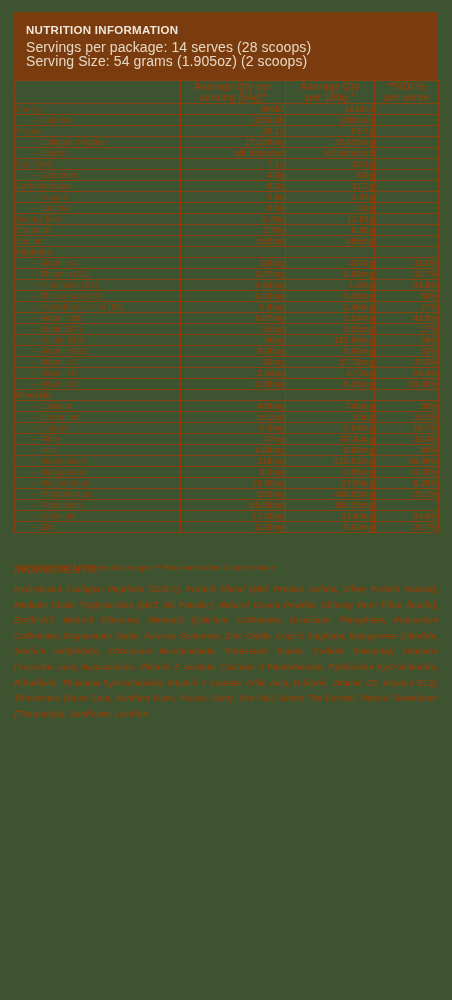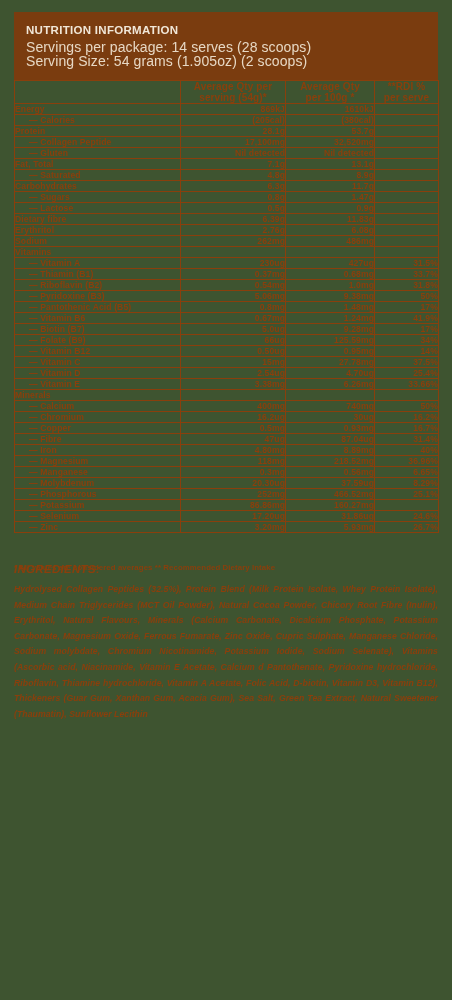--- a/index.html
+++ b/index.html
@@ -59,21 +59,21 @@
     text-align:center;
     line-height:11px;
     padding:7px 5px 8px 5px;
     letter-spacing:.1px;
   }
   th.hblank{border:1px solid #8a3f0c;}
 
   td.nm{
     color:#8a3f0c;
     font-size:8.6px;
-    font-weight:bold;
+    font-weight:normal;
     padding:1.6px 0 1.6px 8px;
     border-left:1px solid #8a3f0c;
     border-right:1px solid #8a3f0c;
     border-top:0;border-bottom:0;
     letter-spacing:.1px;
     white-space:nowrap;
   }
   td.nm.sub{padding-left:14px;}
   td.v{
     color:#8a3f0c;
@@ -253,21 +253,21 @@
             <td class="v">0.68mg</td>
             <td class="v">33.7%</td>
           </tr>
           <tr>
             <td class="nm sub">— Riboflavin (B2)</td>
             <td class="v">0.54mg</td>
             <td class="v">1.0mg</td>
             <td class="v">31.8%</td>
           </tr>
           <tr>
-            <td class="nm sub">— Pyridoxine (B3)</td>
+            <td class="nm sub">— Thickeners (B3)</td>
             <td class="v">5.06mg</td>
             <td class="v">9.38mg</td>
             <td class="v">50%</td>
           </tr>
           <tr>
             <td class="nm sub">— Pantothenic Acid (B5)</td>
             <td class="v">0.8mg</td>
             <td class="v">1.48mg</td>
             <td class="v">17%</td>
           </tr>
@@ -286,21 +286,21 @@
           <tr>
             <td class="nm sub">— Folate (B9)</td>
             <td class="v">66ug</td>
             <td class="v">125.59mg</td>
             <td class="v">34%</td>
           </tr>
           <tr>
             <td class="nm sub">— Vitamin B12</td>
             <td class="v">0.50ug</td>
             <td class="v">0.95mg</td>
-            <td class="v">14%</td>
+            <td class="v">32%</td>
           </tr>
           <tr>
             <td class="nm sub">— Vitamin C</td>
             <td class="v">15mg</td>
             <td class="v">27.78mg</td>
             <td class="v">37.5%</td>
           </tr>
           <tr>
             <td class="nm sub">— Vitamin D</td>
             <td class="v">2.54ug</td>

